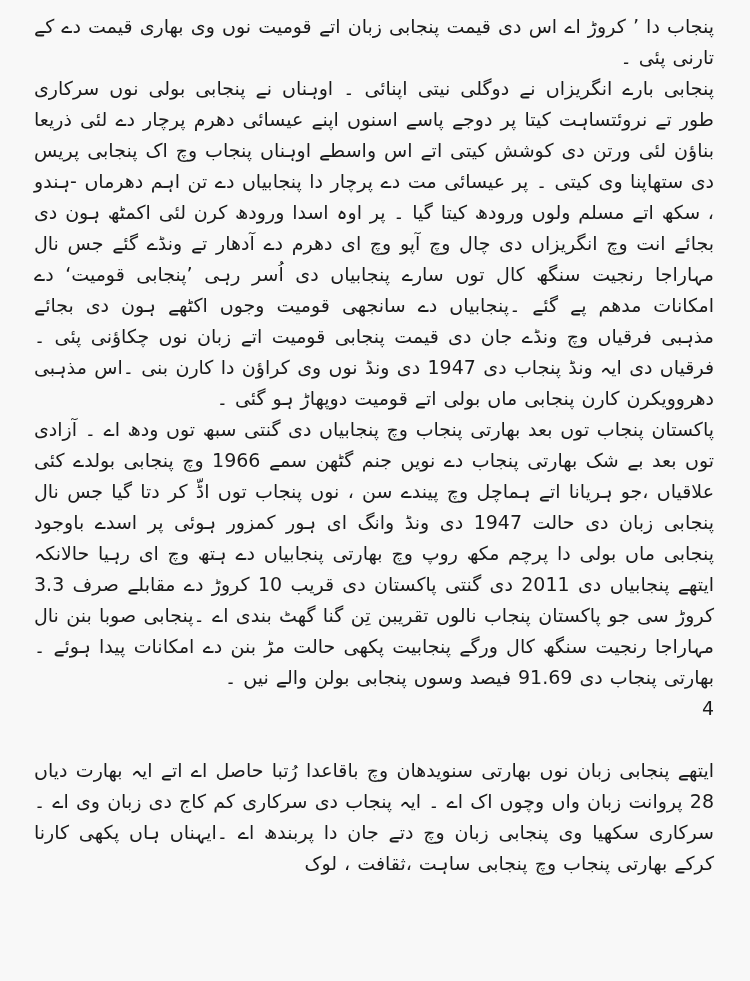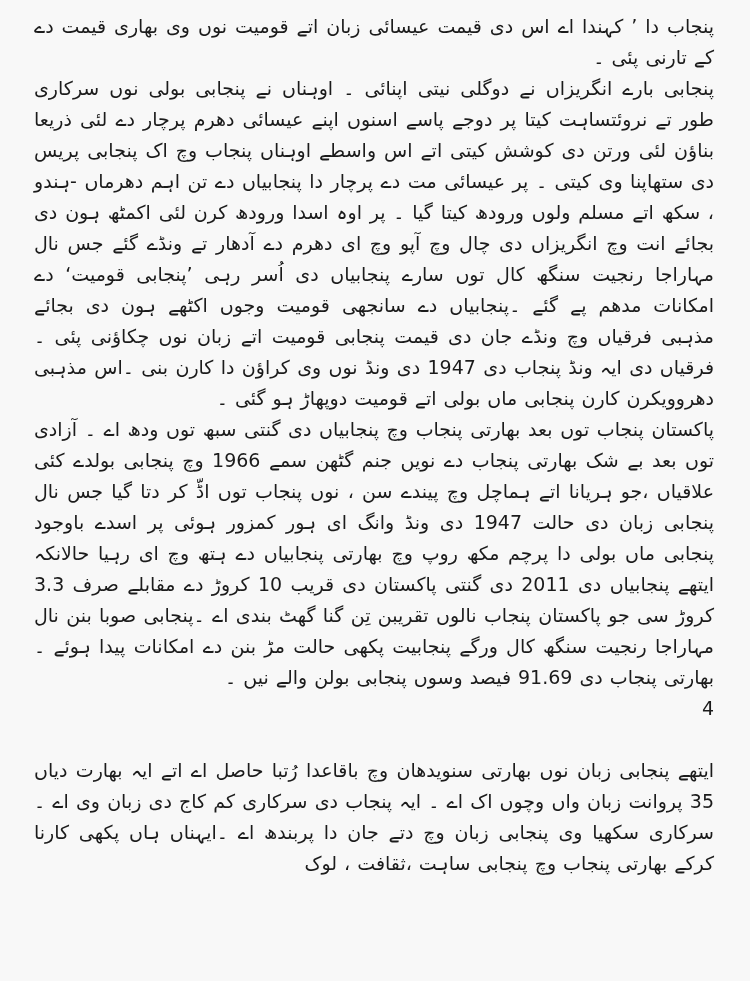--- a/index.html
+++ b/index.html
@@ -31,19 +31,19 @@
     text-align: right;
   }
   .blank-line {
     height: 31px;
   }
 </style>
 </head>
 <body>
 
 <div class="page">
-  <p class="para">پنجاب دا ’ کہندا اے اس دی قیمت عیسائی زبان اتے قومیت نوں وی بھاری قیمت دے کے تارنی پئی ۔</p>
+  <p class="para">پنجاب دا ’ کروڑ اے اس دی قیمت پنجابی زبان اتے قومیت نوں وی بھاری قیمت دے کے تارنی پئی ۔</p>
   <p class="para">پنجابی بارے انگریزاں نے دوگلی نیتی اپنائی ۔ اوہناں نے پنجابی بولی نوں سرکاری طور تے نروئتساہت کیتا پر دوجے پاسے اسنوں اپنے عیسائی دھرم پرچار دے لئی ذریعا بناؤن لئی ورتن دی کوشش کیتی اتے اس واسطے اوہناں پنجاب وچ اک پنجابی پریس دی ستھاپنا وی کیتی ۔ پر عیسائی مت دے پرچار دا پنجابیاں دے تن اہم دھرماں -ہندو ، سکھ اتے مسلم ولوں ورودھ کیتا گیا ۔ پر اوہ اسدا ورودھ کرن لئی اکمٹھ ہون دی بجائے انت وچ انگریزاں دی چال وچ آپو وچ ای دھرم دے آدھار تے ونڈے گئے جس نال مہاراجا رنجیت سنگھ کال توں سارے پنجابیاں دی اُسر رہی ’پنجابی قومیت‘ دے امکانات مدھم پے گئے ۔پنجابیاں دے سانجھی قومیت وجوں اکٹھے ہون دی بجائے مذہبی فرقیاں وچ ونڈے جان دی قیمت پنجابی قومیت اتے زبان نوں چکاؤنی پئی ۔ فرقیاں دی ایہ ونڈ پنجاب دی 1947 دی ونڈ نوں وی کراؤن دا کارن بنی ۔اس مذہبی دھروویکرن کارن پنجابی ماں بولی اتے قومیت دوپھاڑ ہو گئی ۔</p>
   <p class="para">پاکستان پنجاب توں بعد بھارتی پنجاب وچ پنجابیاں دی گنتی سبھ توں ودھ اے ۔ آزادی توں بعد بے شک بھارتی پنجاب دے نویں جنم گٹھن سمے 1966 وچ پنجابی بولدے کئی علاقیاں ،جو ہریانا اتے ہماچل وچ پیندے سن ، نوں پنجاب توں اڈّ کر دتا گیا جس نال پنجابی زبان دی حالت 1947 دی ونڈ وانگ ای ہور کمزور ہوئی پر اسدے باوجود پنجابی ماں بولی دا پرچم مکھ روپ وچ بھارتی پنجابیاں دے ہتھ وچ ای رہیا حالانکہ ایتھے پنجابیاں دی 2011 دی گنتی پاکستان دی قریب 10 کروڑ دے مقابلے صرف 3.3 کروڑ سی جو پاکستان پنجاب نالوں تقریبن تِن گنا گھٹ بندی اے ۔پنجابی صوبا بنن نال مہاراجا رنجیت سنگھ کال ورگے پنجابیت پکھی حالت مڑ بنن دے امکانات پیدا ہوئے ۔ بھارتی پنجاب دی 91.69 فیصد وسوں پنجابی بولن والے نیں ۔</p>
   <p class="para footnote-marker">4</p>
   <div class="blank-line"></div>
-  <p class="para">ایتھے پنجابی زبان نوں بھارتی سنویدھان وچ باقاعدا رُتبا حاصل اے اتے ایہ بھارت دیاں 35 پروانت زبان واں وچوں اک اے ۔ ایہ پنجاب دی سرکاری کم کاج دی زبان وی اے ۔ سرکاری سکھیا وی پنجابی زبان وچ دتے جان دا پربندھ اے ۔ایہناں ہاں پکھی کارنا کرکے بھارتی پنجاب وچ پنجابی ساہت ،ثقافت ، لوک</p>
+  <p class="para">ایتھے پنجابی زبان نوں بھارتی سنویدھان وچ باقاعدا رُتبا حاصل اے اتے ایہ بھارت دیاں 28 پروانت زبان واں وچوں اک اے ۔ ایہ پنجاب دی سرکاری کم کاج دی زبان وی اے ۔ سرکاری سکھیا وی پنجابی زبان وچ دتے جان دا پربندھ اے ۔ایہناں ہاں پکھی کارنا کرکے بھارتی پنجاب وچ پنجابی ساہت ،ثقافت ، لوک</p>
 </div>
 
 </body></html>

